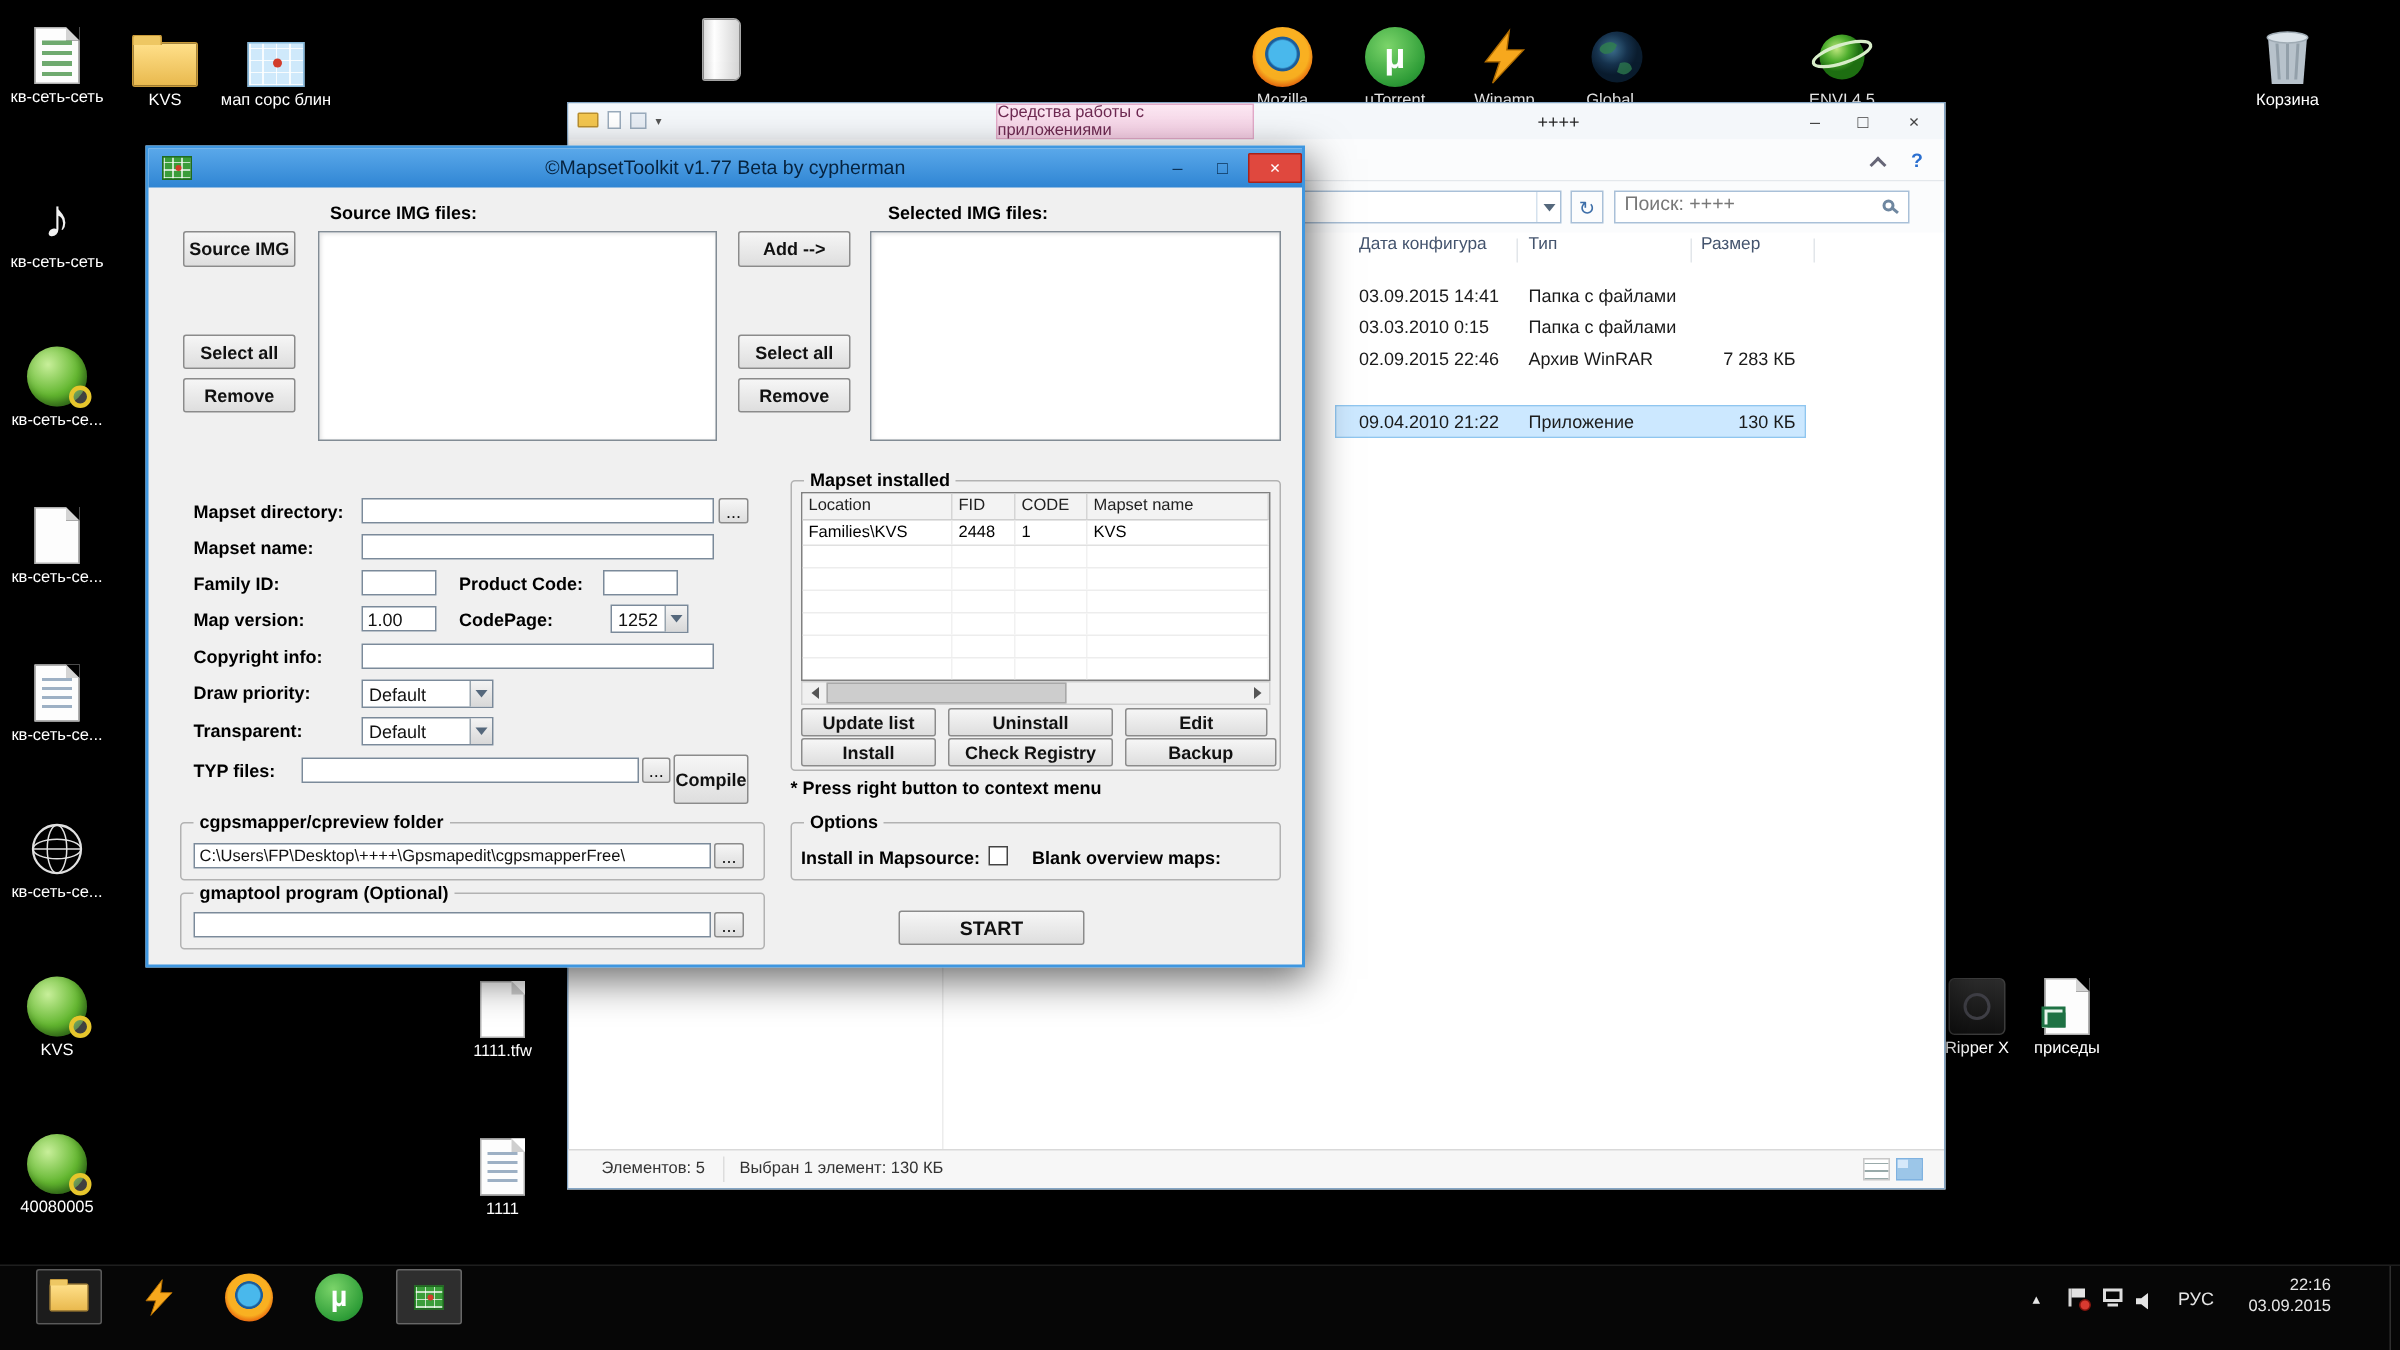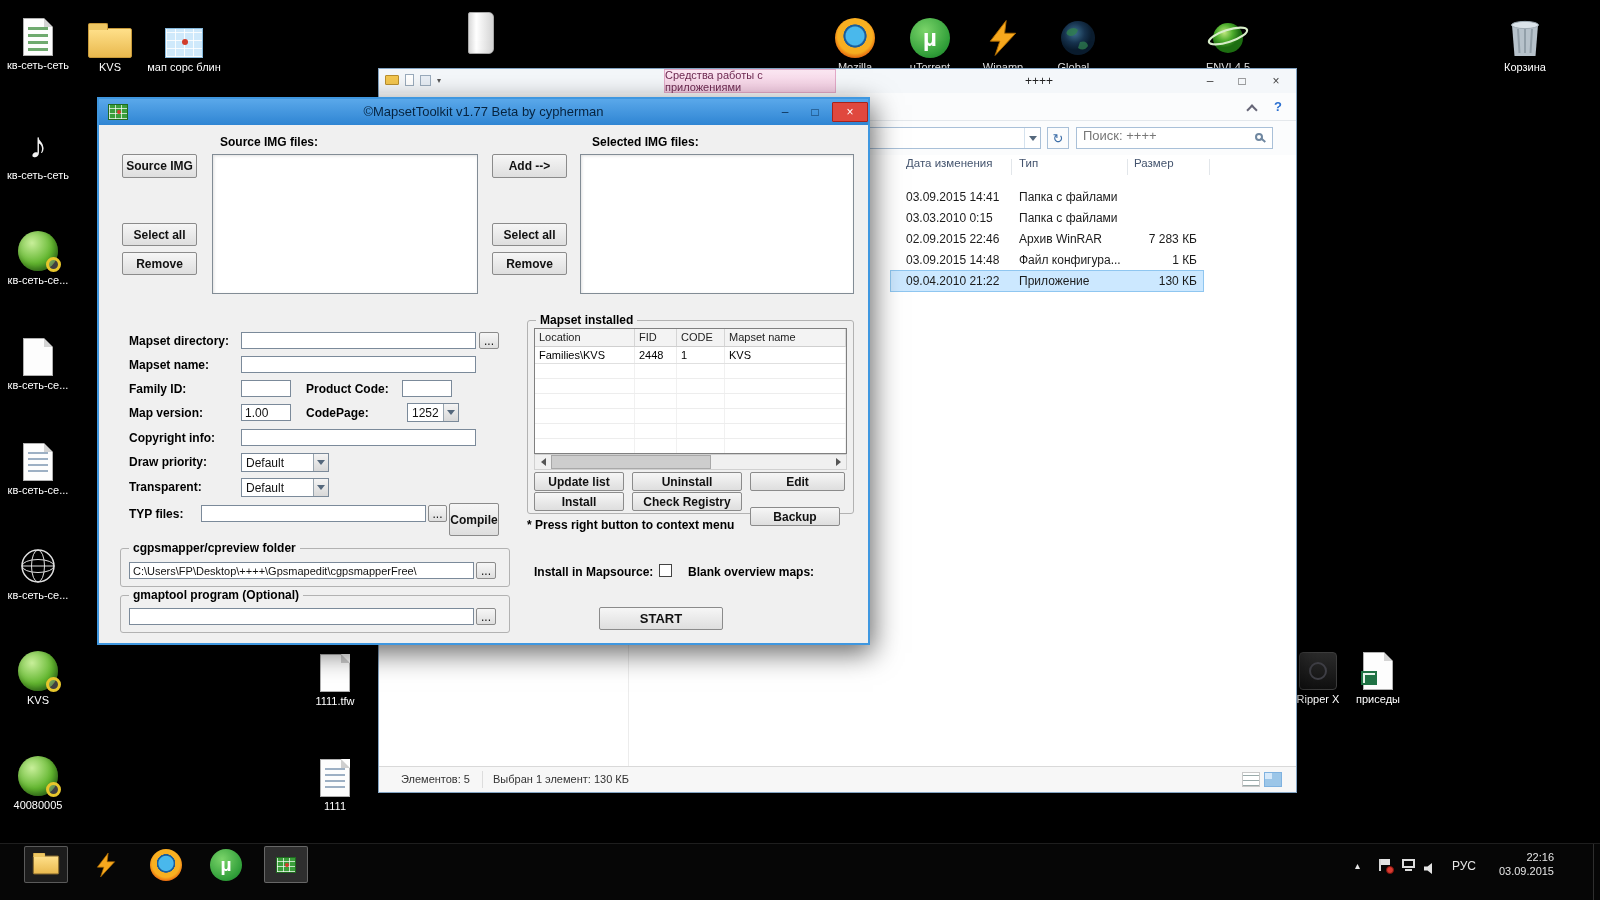--- a/index.html
+++ b/index.html
@@ -333,21 +333,21 @@
       <div class="refresh">
           <span>↻</span>
         </div>
       <div class="searchbox">
         <span class="ph">Поиск: ++++</span>
         <span class="mag"></span>
       </div>
     </div>
 
     <div class="ex-head">
-      <span style="left:527px">Дата изменения</span>
+      <span style="left:527px">Дата конфигура</span>
       <span style="left:640px">Тип</span>
       <span style="left:755px">Размер</span>
     </div>
     <div class="h-sep" style="left:632px"></div>
     <div class="h-sep" style="left:748px"></div>
     <div class="h-sep" style="left:830px"></div>
 
     <div class="ex-row" style="top:118px">
       <span class="c-date">03.09.2015 14:41</span>
       <span class="c-type">Папка с файлами</span>
@@ -355,25 +355,20 @@
     </div>
     <div class="ex-row" style="top:139px">
       <span class="c-date">03.03.2010 0:15</span>
       <span class="c-type">Папка с файлами</span>
       <span class="c-size"></span>
     </div>
     <div class="ex-row" style="top:160px">
       <span class="c-date">02.09.2015 22:46</span>
       <span class="c-type">Архив WinRAR</span>
       <span class="c-size">7 283 КБ</span>
-    </div>
-    <div class="ex-row" style="top:181px">
-      <span class="c-date">03.09.2015 14:48</span>
-      <span class="c-type">Файл конфигура...</span>
-      <span class="c-size">1 КБ</span>
     </div>
     <div class="ex-row sel" style="top:202px">
       <span class="c-date">09.04.2010 21:22</span>
       <span class="c-type">Приложение</span>
       <span class="c-size">130 КБ</span>
     </div>
 
     <div class="nav-split"></div>
 
     <div class="ex-status">
@@ -538,24 +533,27 @@
       <span class="hs-arr" style="right:0">
           <span class="tri-r"></span>
         </span>
     </div>
 
     <div class="btn" style="left:435px;top:373px;width:90px;height:19px">Update list</div>
     <div class="btn" style="left:533px;top:373px;width:110px;height:19px">Uninstall</div>
     <div class="btn" style="left:651px;top:373px;width:95px;height:19px">Edit</div>
     <div class="btn" style="left:435px;top:393px;width:90px;height:19px">Install</div>
     <div class="btn" style="left:533px;top:393px;width:110px;height:19px">Check Registry</div>
-    <div class="btn" style="left:651px;top:408px;width:90px;height:19px">Backup</div>
+    <div class="btn" style="left:651px;top:393px;width:101px;height:19px">Backup</div>
 
     <span class="lab" style="left:428px;top:419px">* Press right button to context menu</span>
 
+    <div class="grp" style="left:428px;top:449px;width:327px;height:39px">
+      <span class="glabel">Options</span>
+    </div>
     <span class="lab" style="left:435px;top:466px">Install in Mapsource:</span>
     <span class="chk" style="left:560px;top:465px"></span>
     <span class="lab" style="left:589px;top:466px">Blank overview maps:</span>
 
     <div class="btn" style="left:500px;top:508px;width:124px;height:23px;font-size:13px">START</div>
   </div>
 
   <div id="taskbar">
     <div class="tb-btn framed" style="left:24px">
       <div class="i-folder sc62"></div>

